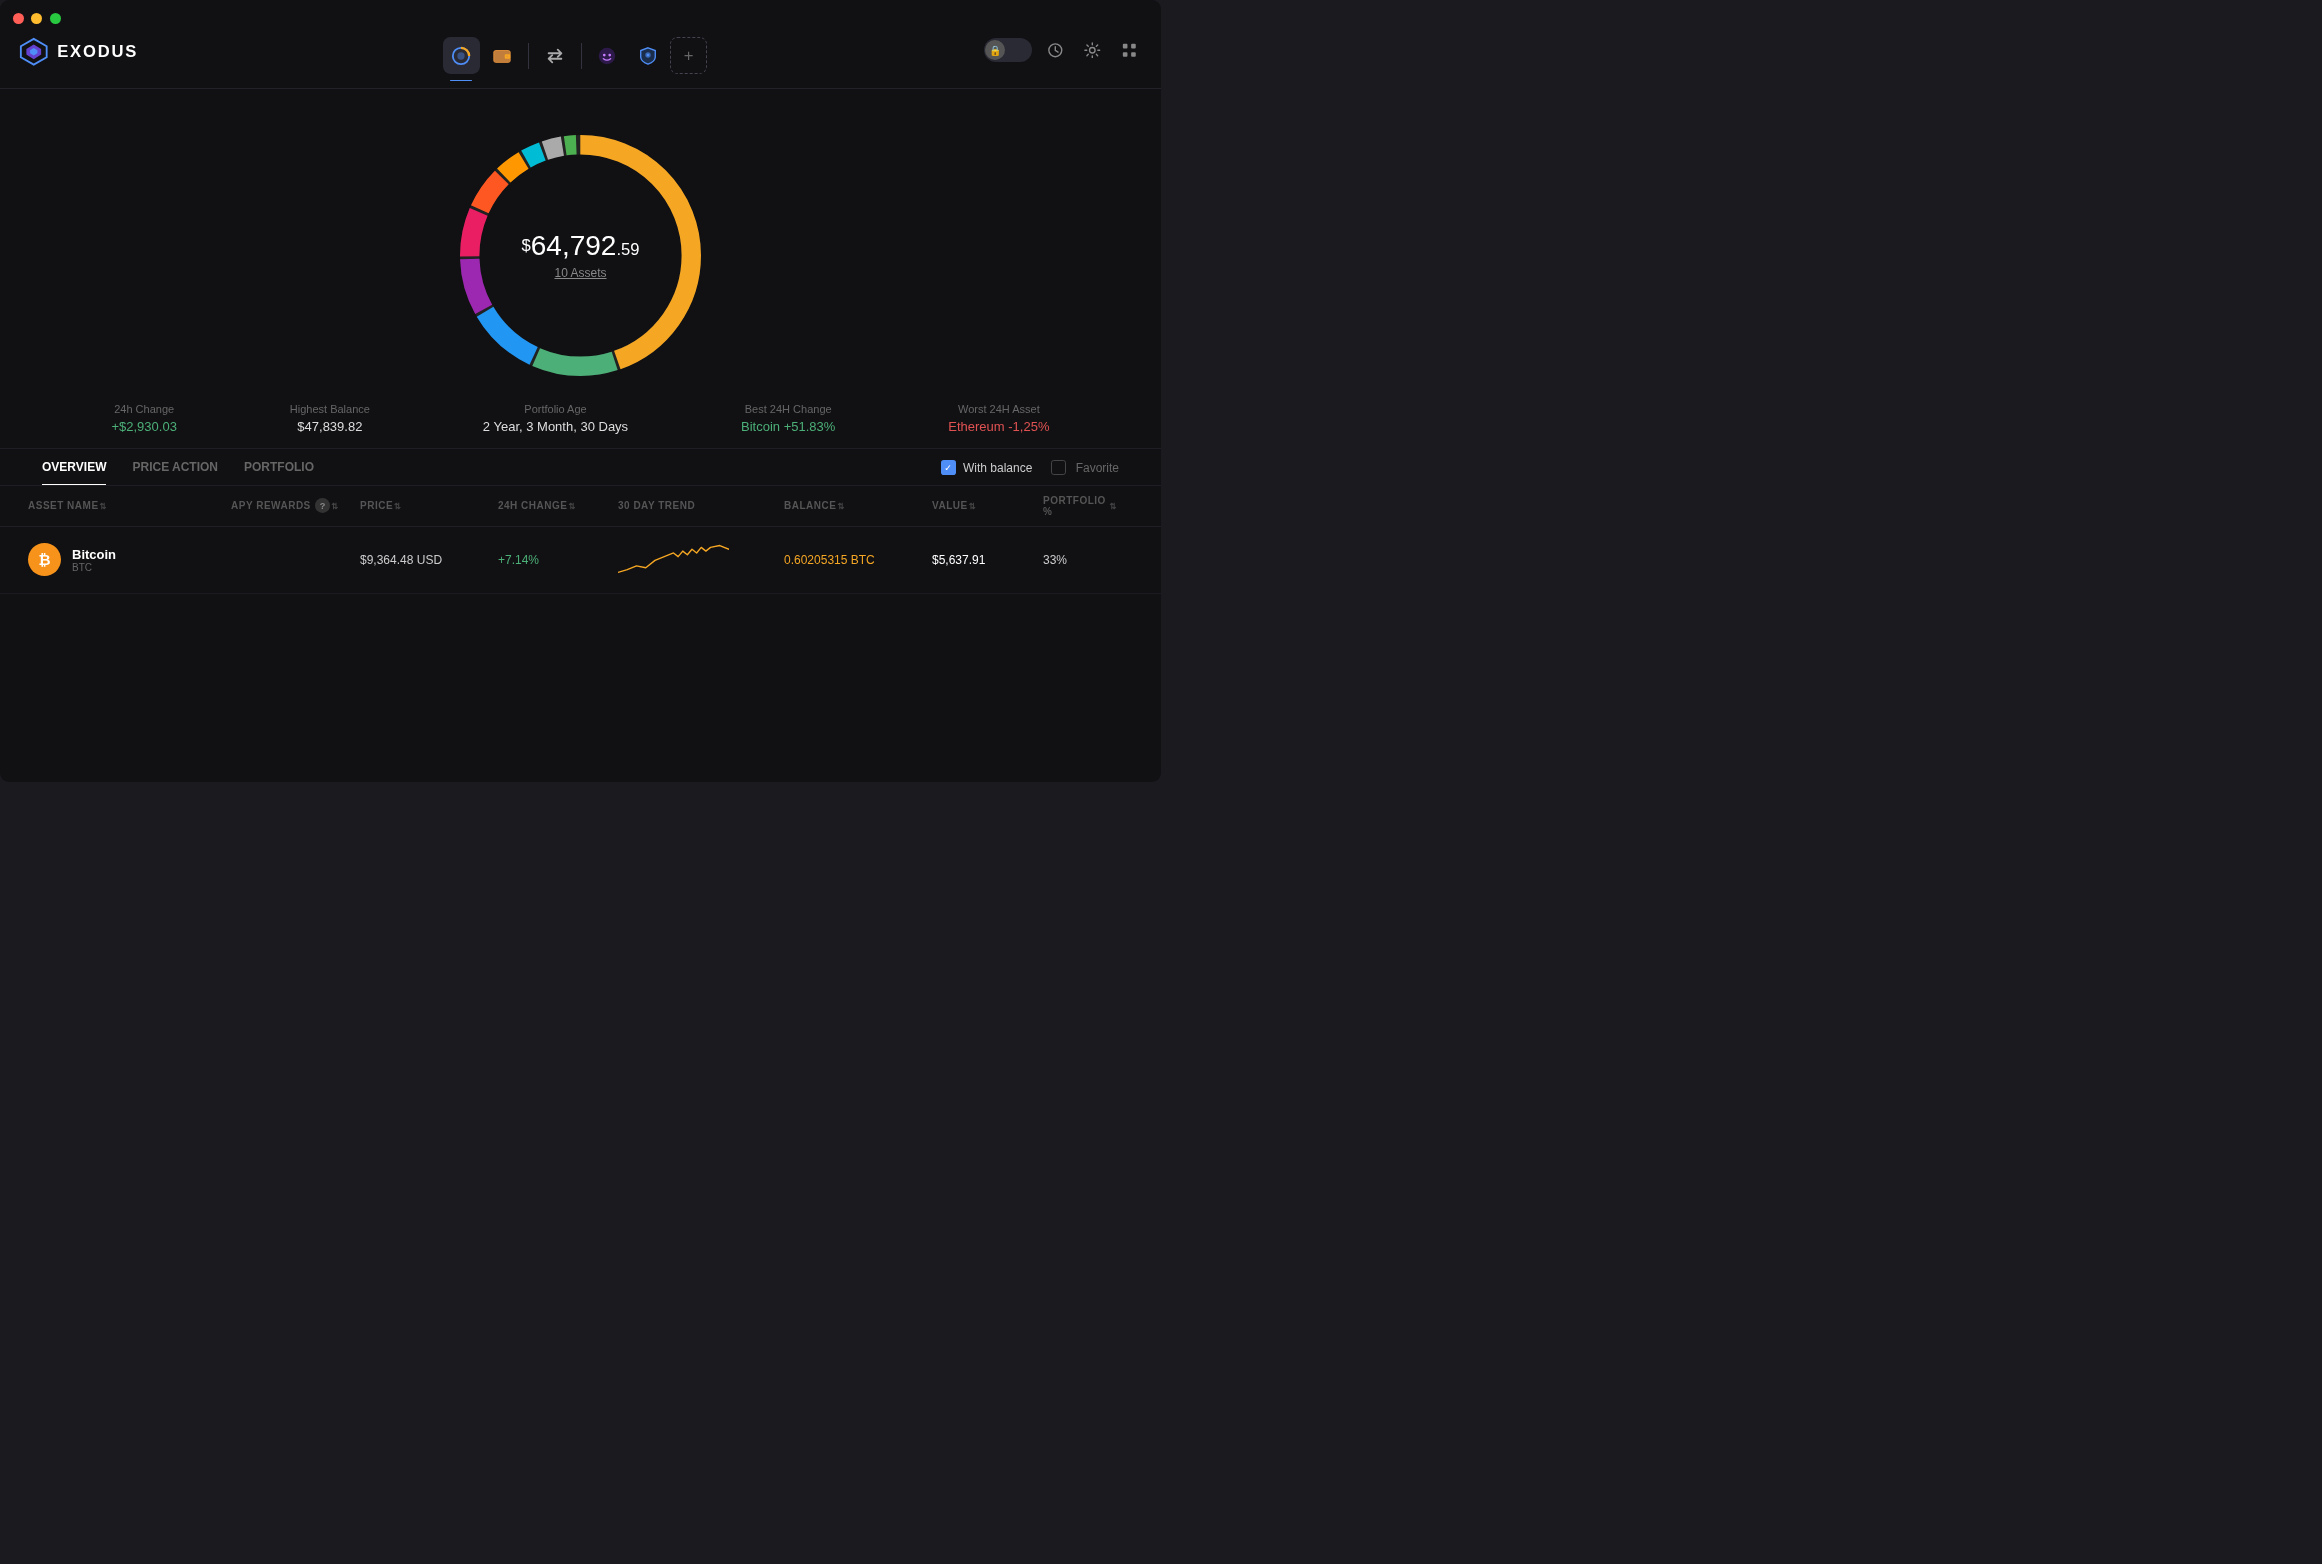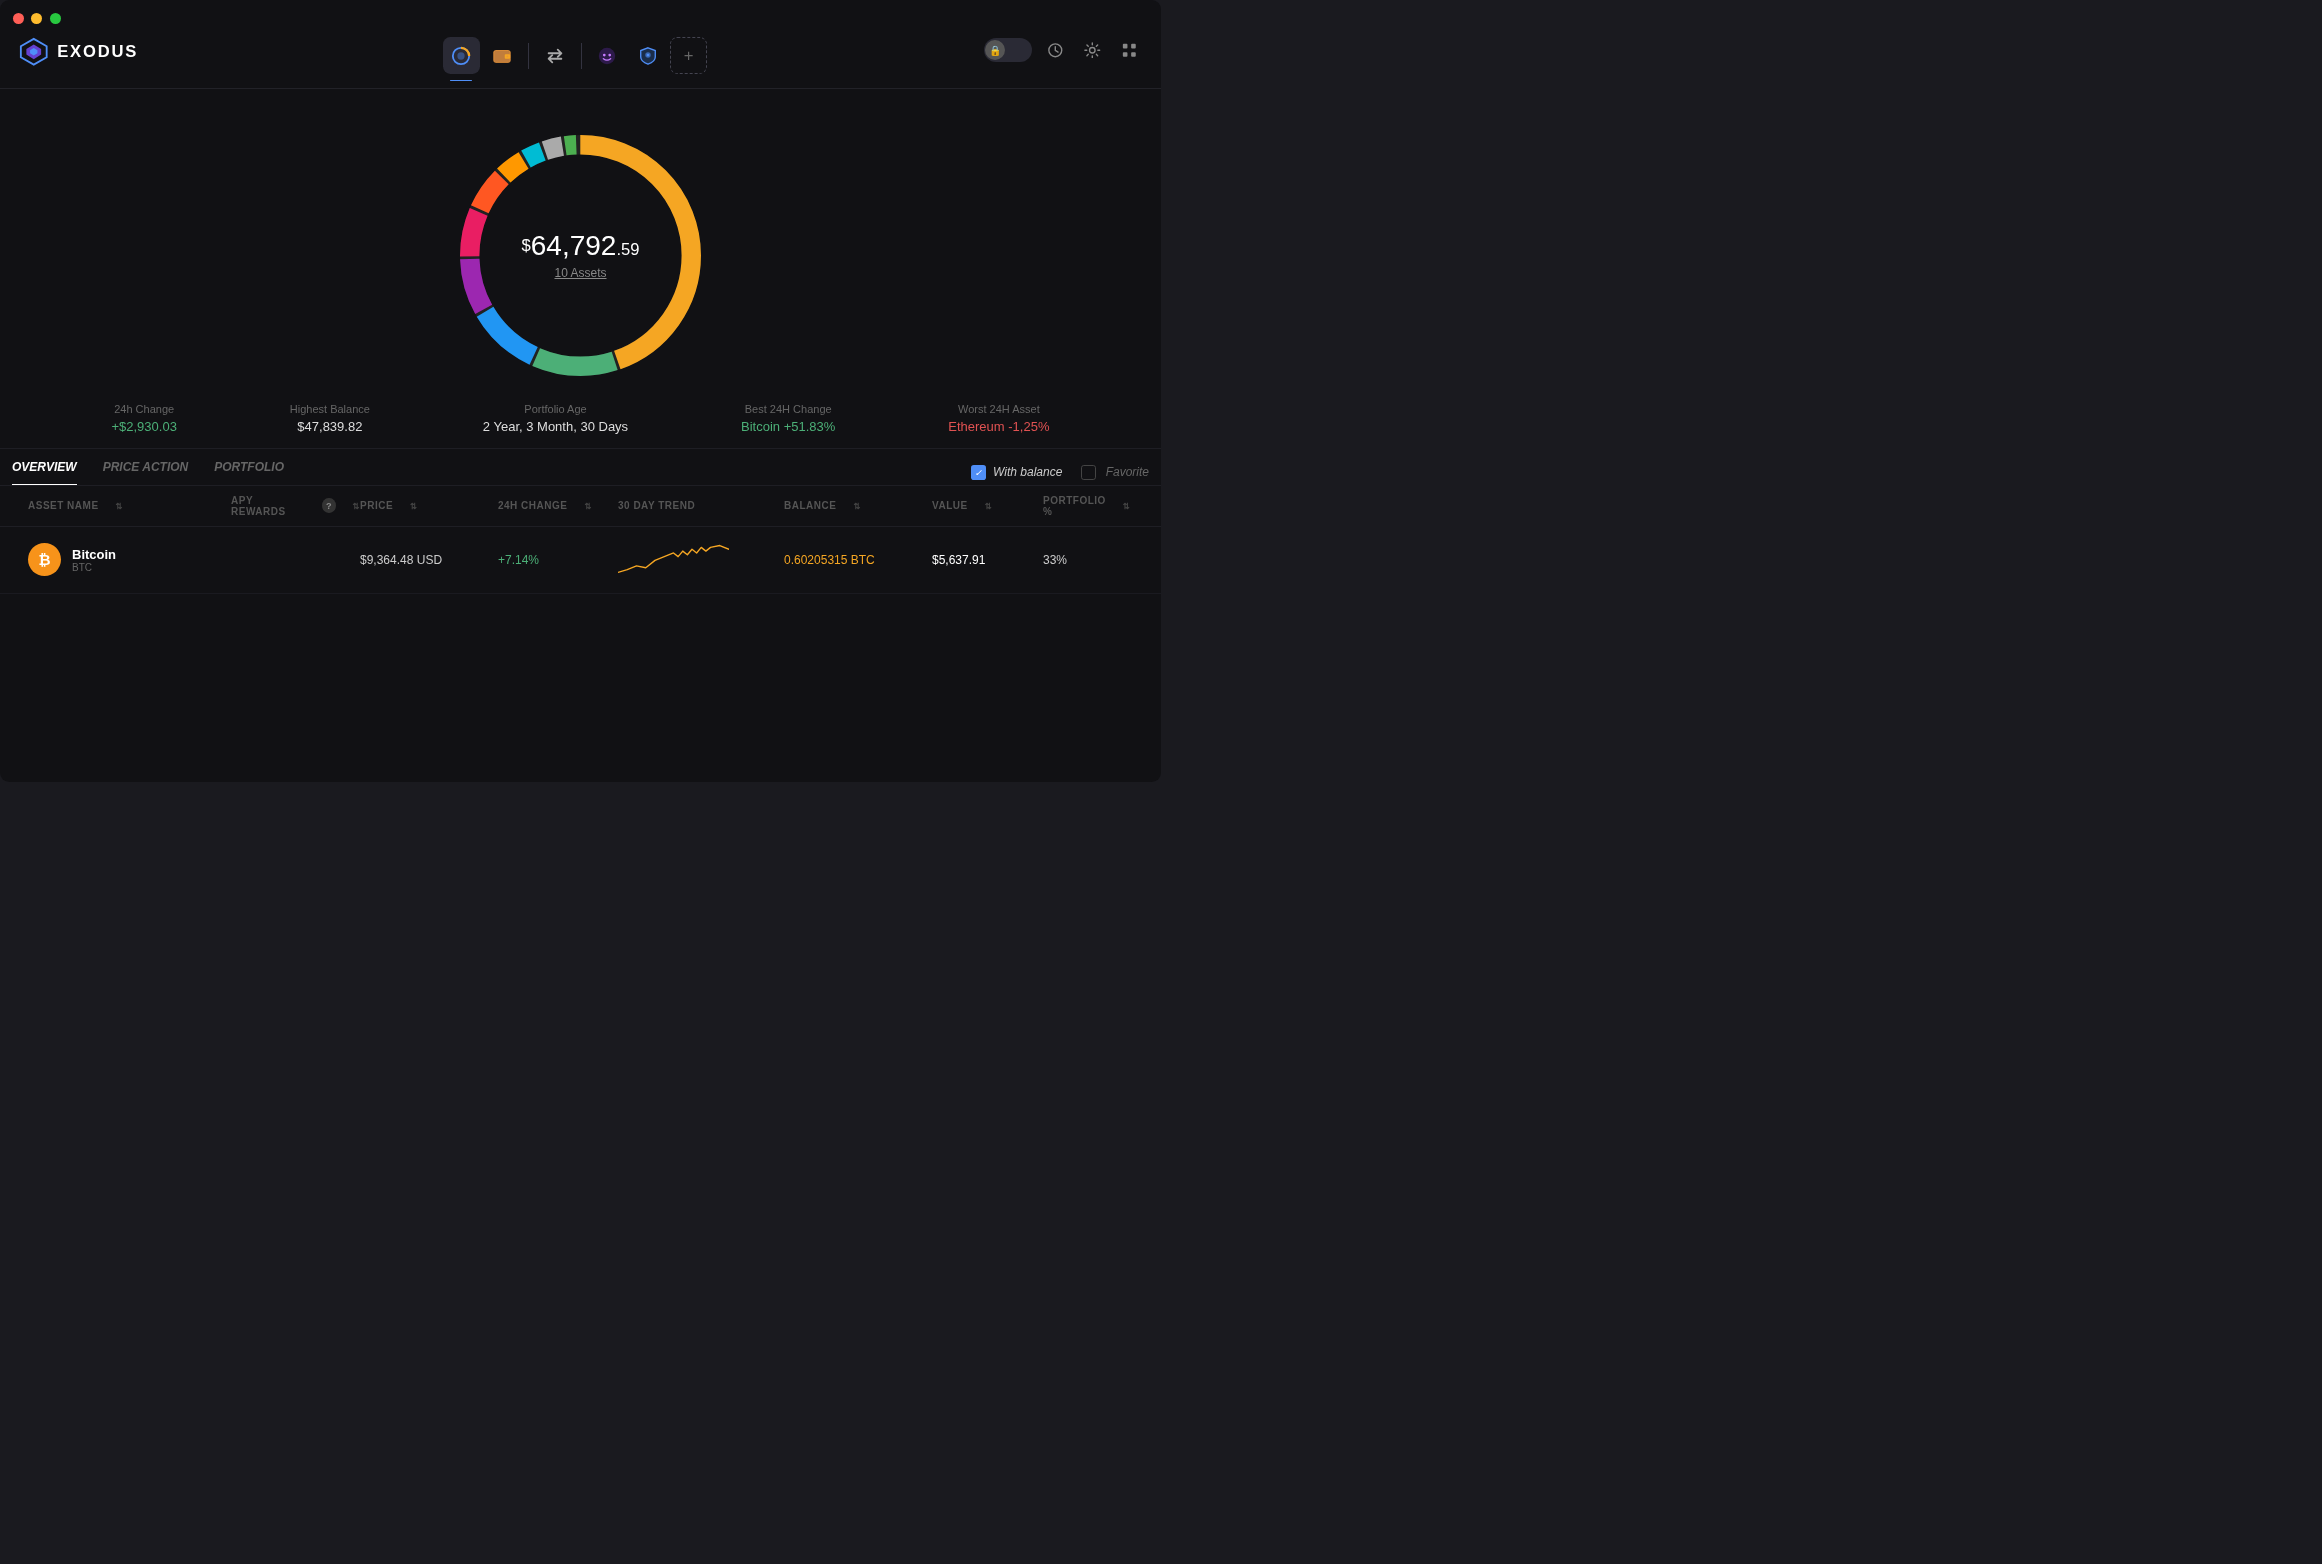--- a/index.html
+++ b/index.html
@@ -221,25 +221,24 @@
       margin-bottom: 3.7px;
     }
     .stat-value {
       font-size: 13px;
       color: #ddd;
       font-weight: 500;
     }
 
     
     .tabs-section {
-      padding: 11px 12px 0;
-      display: flex;
-      align-items: center;
+      padding: 11px 42px 0;
+      display: flex;
+      align-items: flex-start;
       border-bottom: 0.9px solid #1e1e24;
-      font-style: italic;
     }
     .tab {
       font-size: 12px;
       font-weight: 600;
       padding: 0 0 9.2px;
       margin-right: 26px;
       cursor: pointer;
       color: #666;
       border-bottom: 1.8px solid transparent;
     }
@@ -290,21 +289,21 @@
       border-bottom: 0.9px solid #1e1e24;
     }
     .th {
       font-size: 10px;
       color: #555;
       font-weight: 600;
       letter-spacing: 0.5px;
       text-transform: uppercase;
       display: flex;
       align-items: center;
-      gap: 17px;
+      gap: 1px;
     }
     .sort-icon { font-size: 8.3px; color: #444; }
 
     .table-row {
       display: grid;
       grid-template-columns: 203px 129px 138px 120px 166px 148px 111px 74px;
       padding: 13px 28px;
       border-bottom: 0.9px solid #1a1a20;
       align-items: center;
     }

